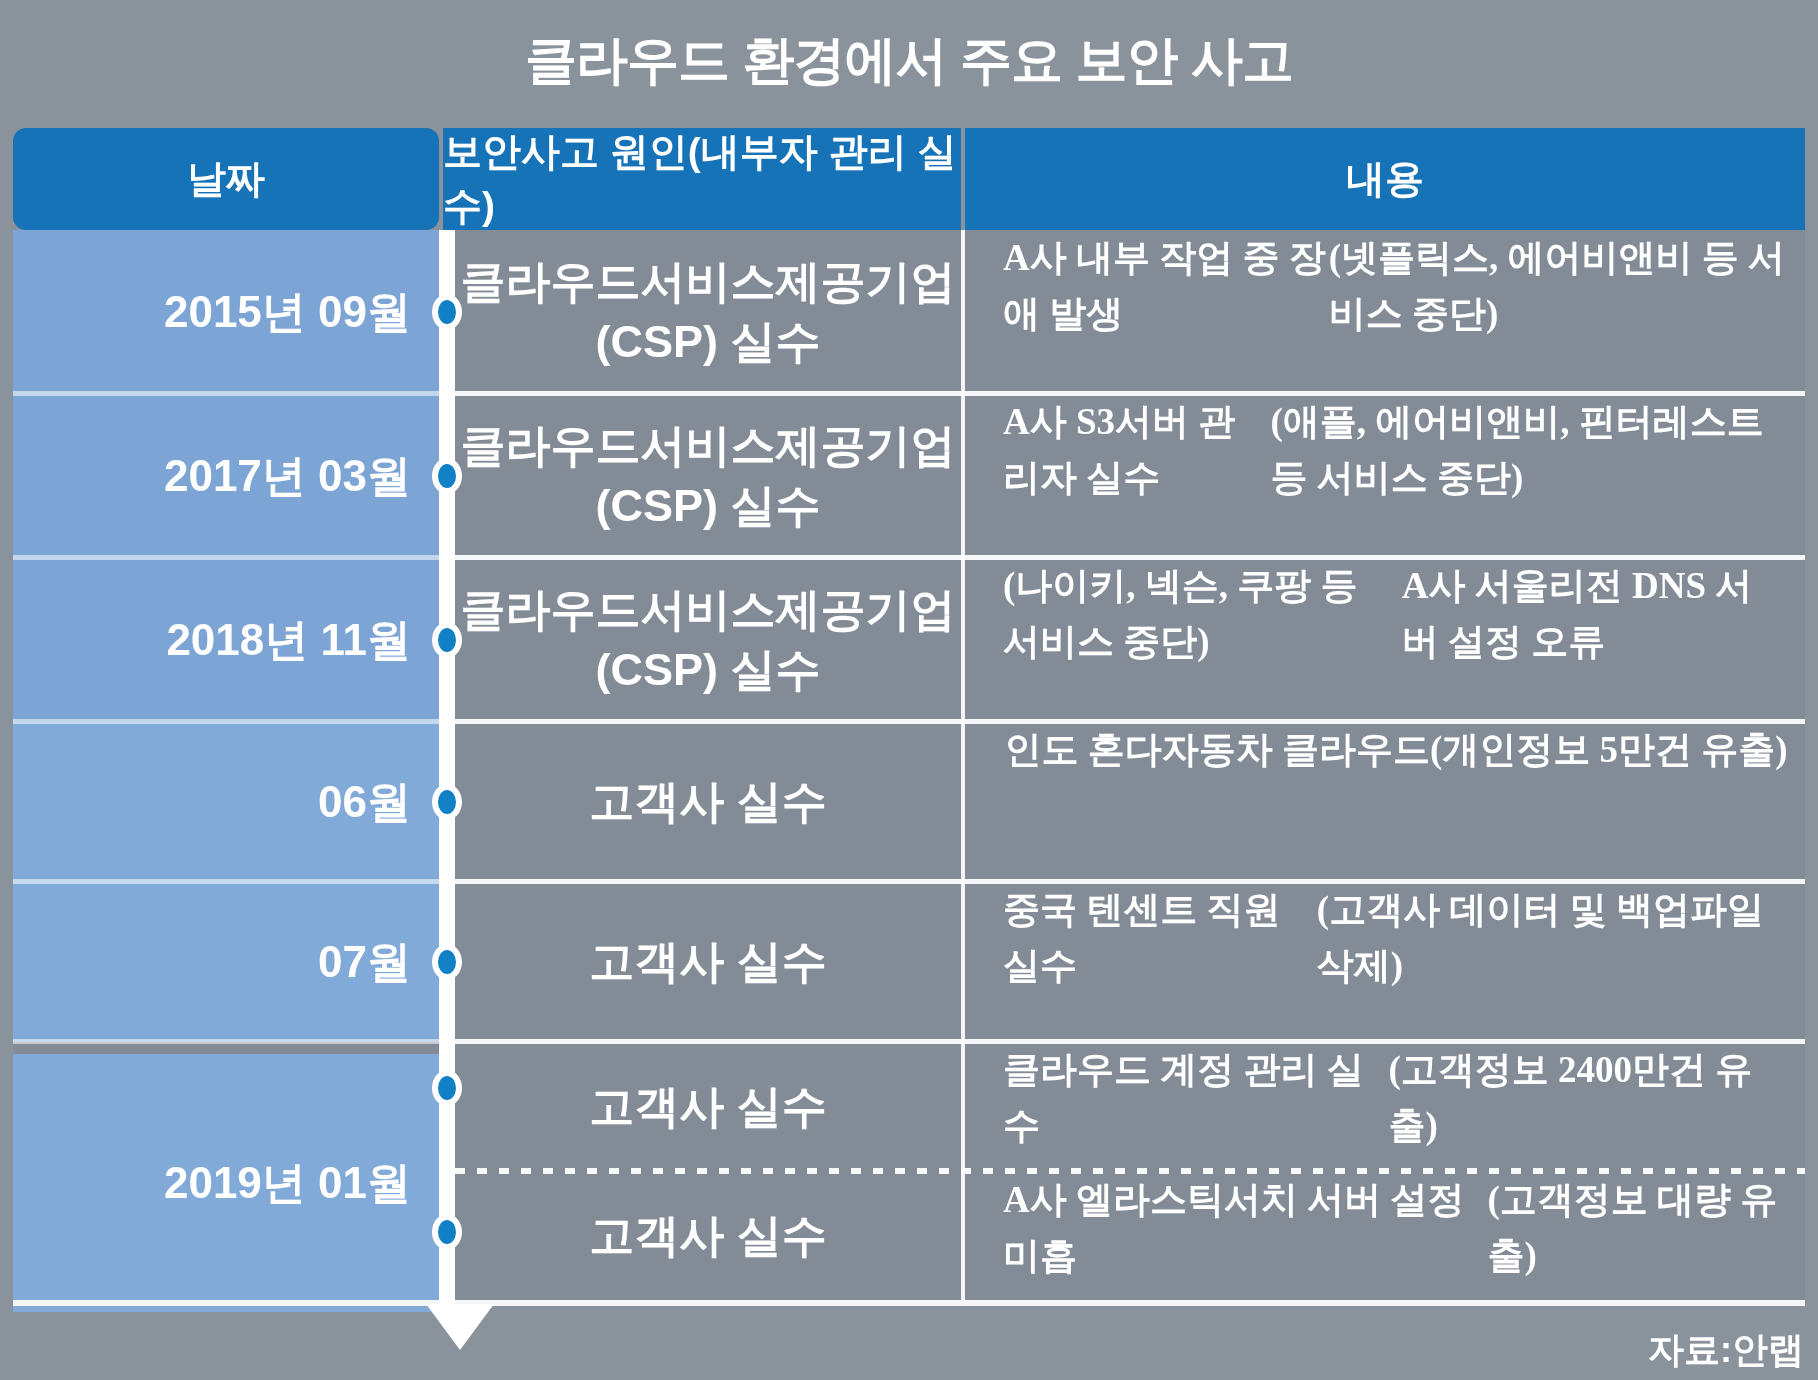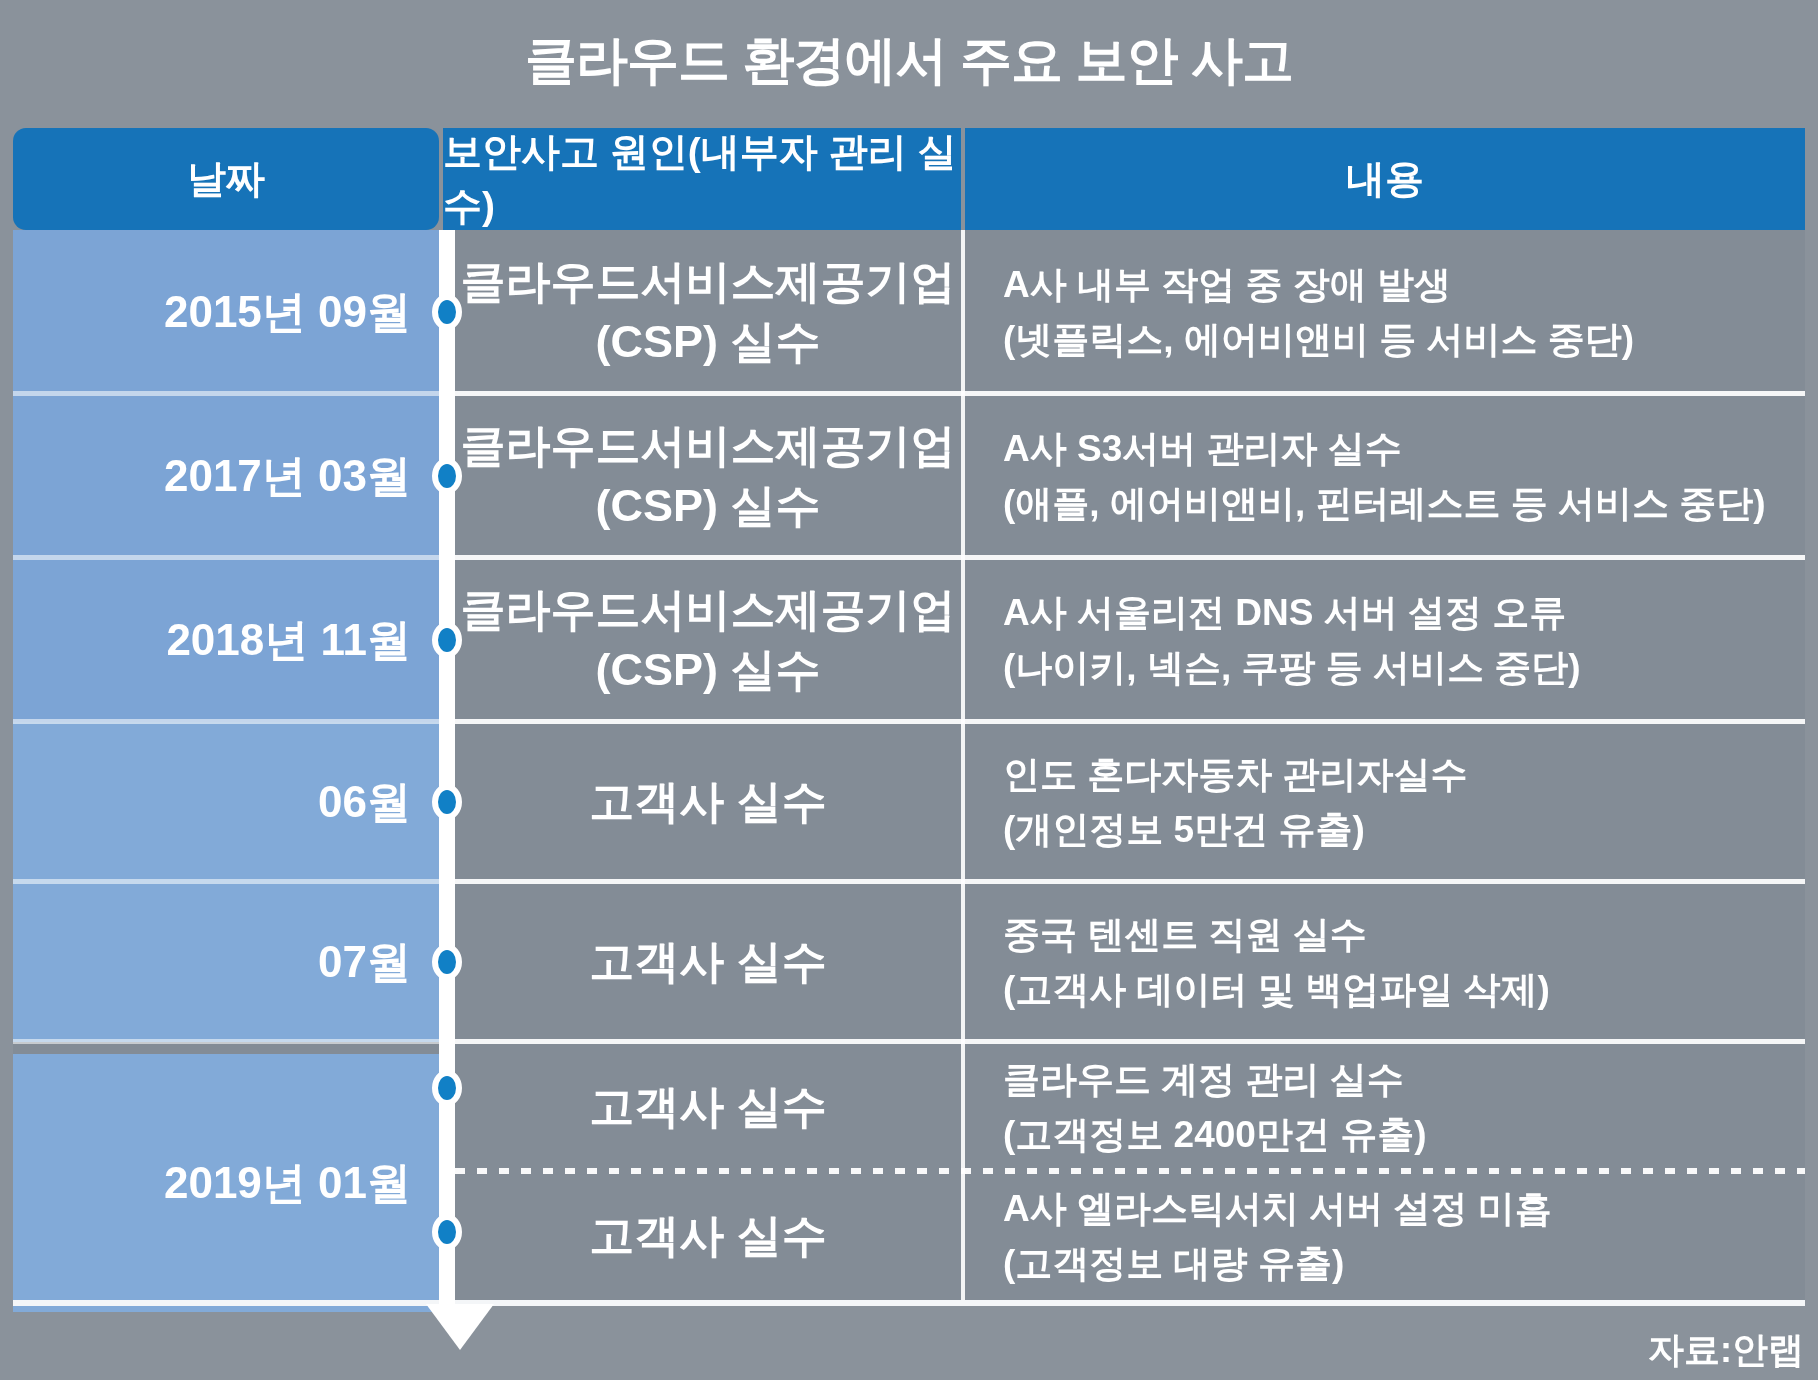--- a/index.html
+++ b/index.html
@@ -33,23 +33,23 @@
   .dcell.lighter{background:#82aad8;}
   
   .ccell{
     position:absolute;left:442px;width:506px;color:#ffffff;
     display:flex;align-items:center;justify-content:center;text-align:center;
     font-size:45px;font-weight:bold;
   }
   
   .tcell{
     position:absolute;left:952px;width:840px;color:#ffffff;
-    display:flex;flex-direction:column;justify-content:center;
+    display:flex;flex-direction:row;justify-content:center;
     font-size:37px;font-weight:bold;line-height:1.5;
-    padding-left:38px;padding-right:16px;box-sizing:border-box;
+    padding-left:38px;padding-right:16px;box-sizing:border-box;font-family:Liberation Serif, serif;
   }
   
   .r1{top:102px;height:164px;} .r2{top:266px;height:164px;} .r3{top:430px;height:164px;}
   .r4{top:594px;height:160px;} .r5{top:754px;height:160px;}
   .r6{top:914px;height:130px;} .r7{top:1044px;height:128px;}
   .r67{top:926px;height:258px;}
   
   .hsep{position:absolute;left:442px;width:1350px;height:5px;background:rgba(255,255,255,0.92);}
   .hsep-date{position:absolute;left:0;width:426px;height:5px;background:rgba(255,255,255,0.55);}
   .sep1{top:263px;} .sep2{top:427px;} .sep3{top:591px;} .sep4{top:751px;} .sep5{top:911px;}
@@ -109,25 +109,25 @@
 
     <div class="tcell r1">
       <span>A사 내부 작업 중 장애 발생</span>
       <span>(넷플릭스, 에어비앤비 등 서비스 중단)</span>
     </div>
     <div class="tcell r2">
       <span>A사 S3서버 관리자 실수</span>
       <span>(애플, 에어비앤비, 핀터레스트 등 서비스 중단)</span>
     </div>
     <div class="tcell r3">
+      <span>(나이키, 넥슨, 쿠팡 등 서비스 중단)</span>
       <span>A사 서울리전 DNS 서버 설정 오류</span>
-      <span>(나이키, 넥슨, 쿠팡 등 서비스 중단)</span>
     </div>
     <div class="tcell r4">
-      <span>인도 혼다자동차 관리자실수</span>
+      <span>인도 혼다자동차 클라우드</span>
       <span>(개인정보 5만건 유출)</span>
     </div>
     <div class="tcell r5">
       <span>중국 텐센트 직원 실수</span>
       <span>(고객사 데이터 및 백업파일 삭제)</span>
     </div>
     <div class="tcell r6">
       <span>클라우드 계정 관리 실수</span>
       <span>(고객정보 2400만건 유출)</span>
     </div>

